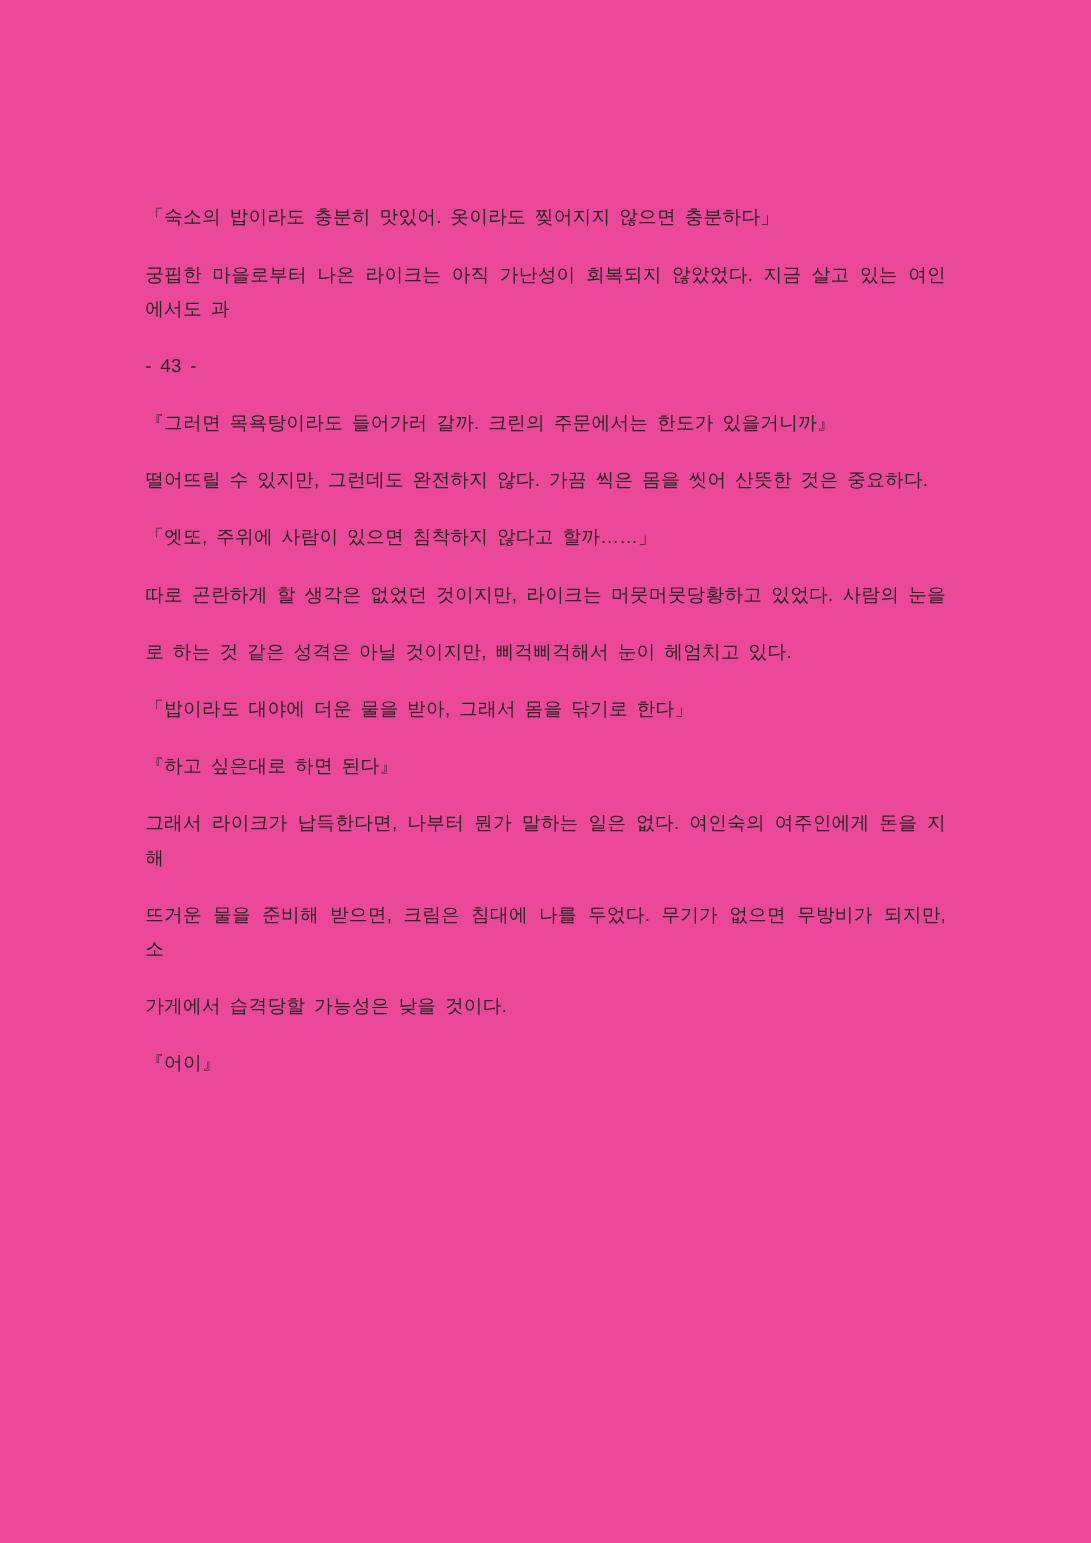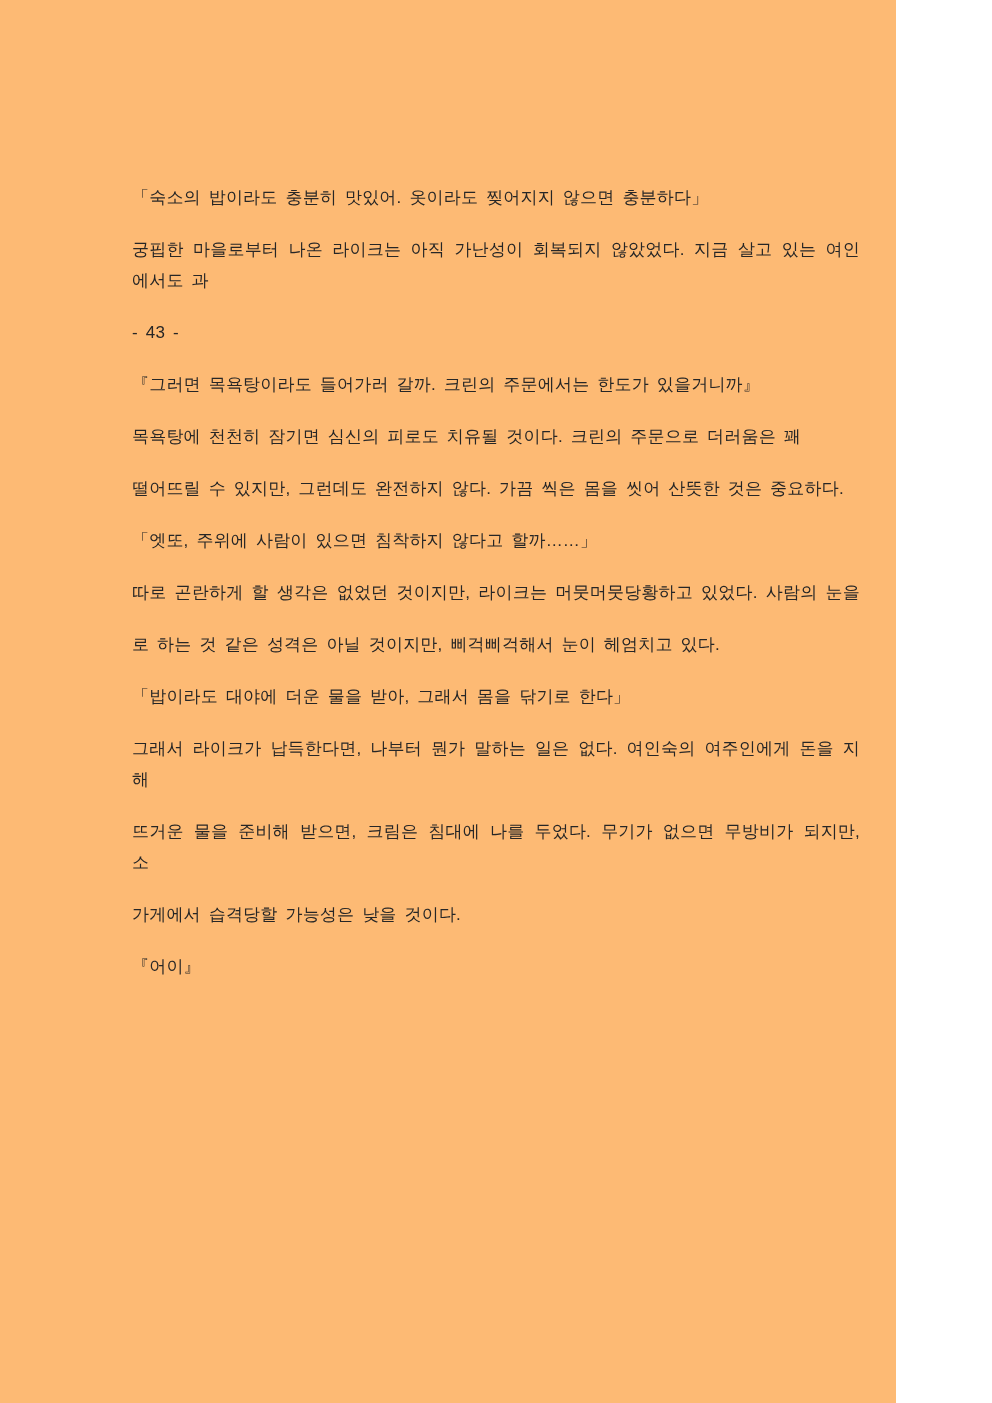--- a/index.html
+++ b/index.html
@@ -7,23 +7,23 @@
     padding: 0;
   }
   body {
     width: 992px;
     height: 1403px;
     background: #ffffff;
     overflow: hidden;
   }
   .page {
     position: relative;
-    width: 896px;
+    width: 992px;
     height: 1403px;
-    background: #fdba74;
+    background: #ec4899;
   }
   .text-block {
     position: absolute;
     left: 132px;
     top: 182px;
     width: 728px;
   }
   .line {
     font-family: "Liberation Sans", "DejaVu Sans", sans-serif;
     font-size: 17px;
@@ -49,26 +49,26 @@
 </head>
 <body style="background: rgb(255, 255, 255);">
 
 <div class="page">
   <div class="text-block" id="lines-container" style="color: rgb(38, 38, 38);">
       <div class="line para">「숙소의 밥이라도 충분히 맛있어. 옷이라도 찢어지지 않으면 충분하다」</div>
       <div class="line para justify">궁핍한 마을로부터 나온 라이크는 아직 가난성이 회복되지 않았었다. 지금 살고 있는 여인숙</div>
       <div class="line wrap">에서도 과</div>
       <div class="line para">- 43 -</div>
       <div class="line para">『그러면 목욕탕이라도 들어가러 갈까. 크린의 주문에서는 한도가 있을거니까』</div>
-      <div class="line para">목욕탕에 천천히 잠기면 심신의 피로도 치유될 것이다. 크린의 주문으로 더러움은 꽤</div>
       <div class="line para">떨어뜨릴 수 있지만, 그런데도 완전하지 않다. 가끔 씩은 몸을 씻어 산뜻한 것은 중요하다.</div>
       <div class="line para">「엣또, 주위에 사람이 있으면 침착하지 않다고 할까……」</div>
       <div class="line para justify">따로 곤란하게 할 생각은 없었던 것이지만, 라이크는 머뭇머뭇당황하고 있었다. 사람의 눈을</div>
       <div class="line para">로 하는 것 같은 성격은 아닐 것이지만, 삐걱삐걱해서 눈이 헤엄치고 있다.</div>
       <div class="line para">「밥이라도 대야에 더운 물을 받아, 그래서 몸을 닦기로 한다」</div>
+      <div class="line para">『하고 싶은대로 하면 된다』</div>
       <div class="line para justify">그래서 라이크가 납득한다면, 나부터 뭔가 말하는 일은 없다. 여인숙의 여주인에게 돈을 지불</div>
       <div class="line wrap">해</div>
       <div class="line para justify">뜨거운 물을 준비해 받으면, 크림은 침대에 나를 두었다. 무기가 없으면 무방비가 되지만, 숙</div>
       <div class="line wrap">소</div>
       <div class="line para">가게에서 습격당할 가능성은 낮을 것이다.</div>
       <div class="line para">『어이』</div>
     </div>
 </div>
 
 </body></html>

